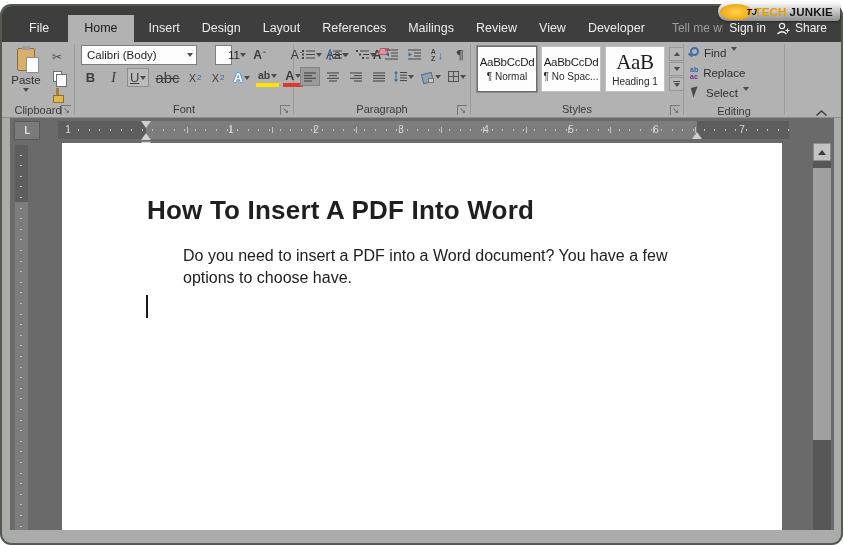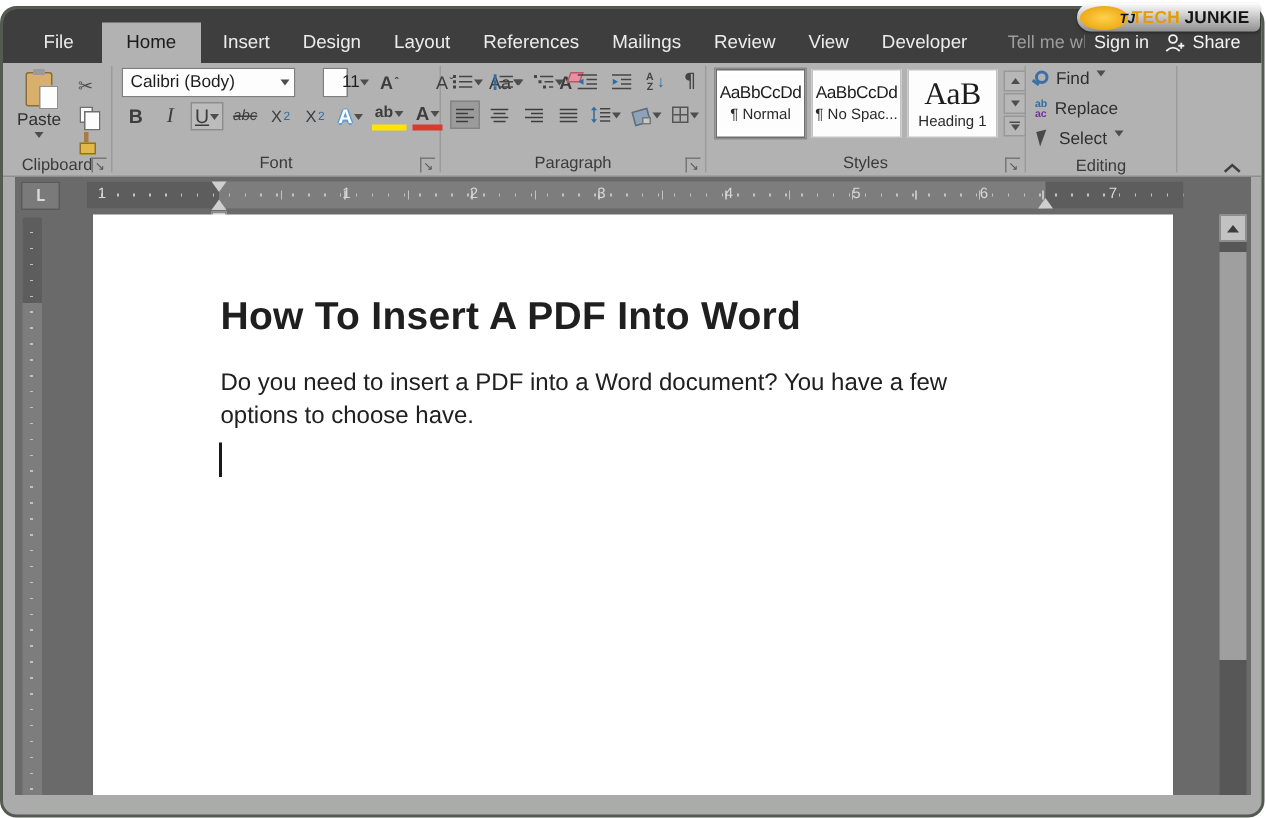--- a/index.html
+++ b/index.html
@@ -62,21 +62,21 @@
   .combo-size { width:14px;padding-left:12px; }
   .fbtn { min-width:19px; height:19px; display:flex; align-items:center; justify-content:center;
           font-size:12px; color:#3d3d3d; gap:1px; padding:0 2px; }
   .grow { font-weight:bold; } .grow sup, .shrink sup { font-size:8px; line-height:0; }
   .eraser { position:relative; font-weight:bold; }
   .eraser::after { content:""; position:absolute; right:-1px; top:2px; width:7px; height:5px; background:#e88fa0; border:1px solid #b05a6c; transform:skewX(-20deg); }
   .bold { font-weight:bold; font-size:13px; }
   .ital { font-style:italic; font-family:"Liberation Serif",serif; font-size:14px; }
   .undl { text-decoration:underline; font-size:13px; }
   .ubox { border:1px solid #8d8d8d; background:#bcbcbc; }
-  .strike { text-decoration:line-through; font-size:10px;font-style:italic; }
+  .strike { text-decoration:line-through; font-size:15px; }
   .subsup { font-size:11px; } .subsup sub,.subsup sup { font-size:8px; color:#2d6da3; }
   .fx { color:#fff; font-weight:bold; font-size:13px; text-shadow:-1px 0 #5b9bd5,1px 0 #5b9bd5,0 -1px #5b9bd5,0 1px #5b9bd5; }
   .hl { font-size:10.5px; font-weight:bold; border-bottom:4px solid #ffe400; line-height:11px; }
   .fc { font-size:12.5px; font-weight:bold; border-bottom:4px solid #d83a2e; line-height:12px; }
 
   
   .pbtn { min-width:20px; height:19px; display:flex; align-items:center; justify-content:center; gap:1px; padding:0 2px; color:#444; }
   .pbtn.active { background:#9b9b9b; border:1px solid #848484; }
   .sort { font-size:7px; font-weight:bold; color:#444; line-height:7px; display:flex; flex-direction:column; align-items:center; }
   .sort-arrow { color:#2d6da3; font-size:11px; margin-left:1px; }
@@ -134,21 +134,21 @@
                border-left:5px solid transparent; border-right:5px solid transparent; border-bottom:7px solid #cfcfcf; }
 
   .vruler { position:absolute; left:5px; top:27px; bottom:0; width:13px; background:#7d7d7d; }
   .vr-dark { position:absolute; top:0; left:0; right:0; height:57px; background:#5d5d5d; }
   .vr-ticks { position:absolute; top:0; bottom:0; left:5px; width:2px;
               background:repeating-linear-gradient(180deg, transparent 0 9.6px, #c2c2c2 9.6px 10.6px); }
 
   .page { position:absolute; left:52px; top:25px; width:720px; bottom:0; background:#ffffff; }
   .doc-heading { position:absolute; left:85px; top:52px; font-size:26px; font-weight:bold; color:#1f1f1f; white-space:nowrap; letter-spacing:.2px; }
   .doc-body { position:absolute; left:85px; top:102px; font-size:16px; color:#202020; line-height:22px; }
-  .doc-line { white-space:nowrap; }
+  .doc-line { white-space:nowrap;margin-left:36px; }
   .caret { position:absolute; left:84px; top:152px; width:2px; height:23px; background:#1a1a1a; }
 
   .scrollbar { position:absolute; right:3px; top:25px; bottom:0; width:18px; background:#575757; }
   .sb-up { position:absolute; top:0; left:0; right:0; height:18px; background:#c2c2c2; border:1px solid #8e8e8e;
            display:flex; align-items:center; justify-content:center; }
   .sb-up-tri { width:0; height:0; border-left:4px solid transparent; border-right:4px solid transparent; border-bottom:5px solid #3c3c3c; }
   .sb-thumb { position:absolute; top:25px; left:0; right:0; height:272px; background:#9f9f9f; }
 
   svg.lin { display:block; }
 </style>

